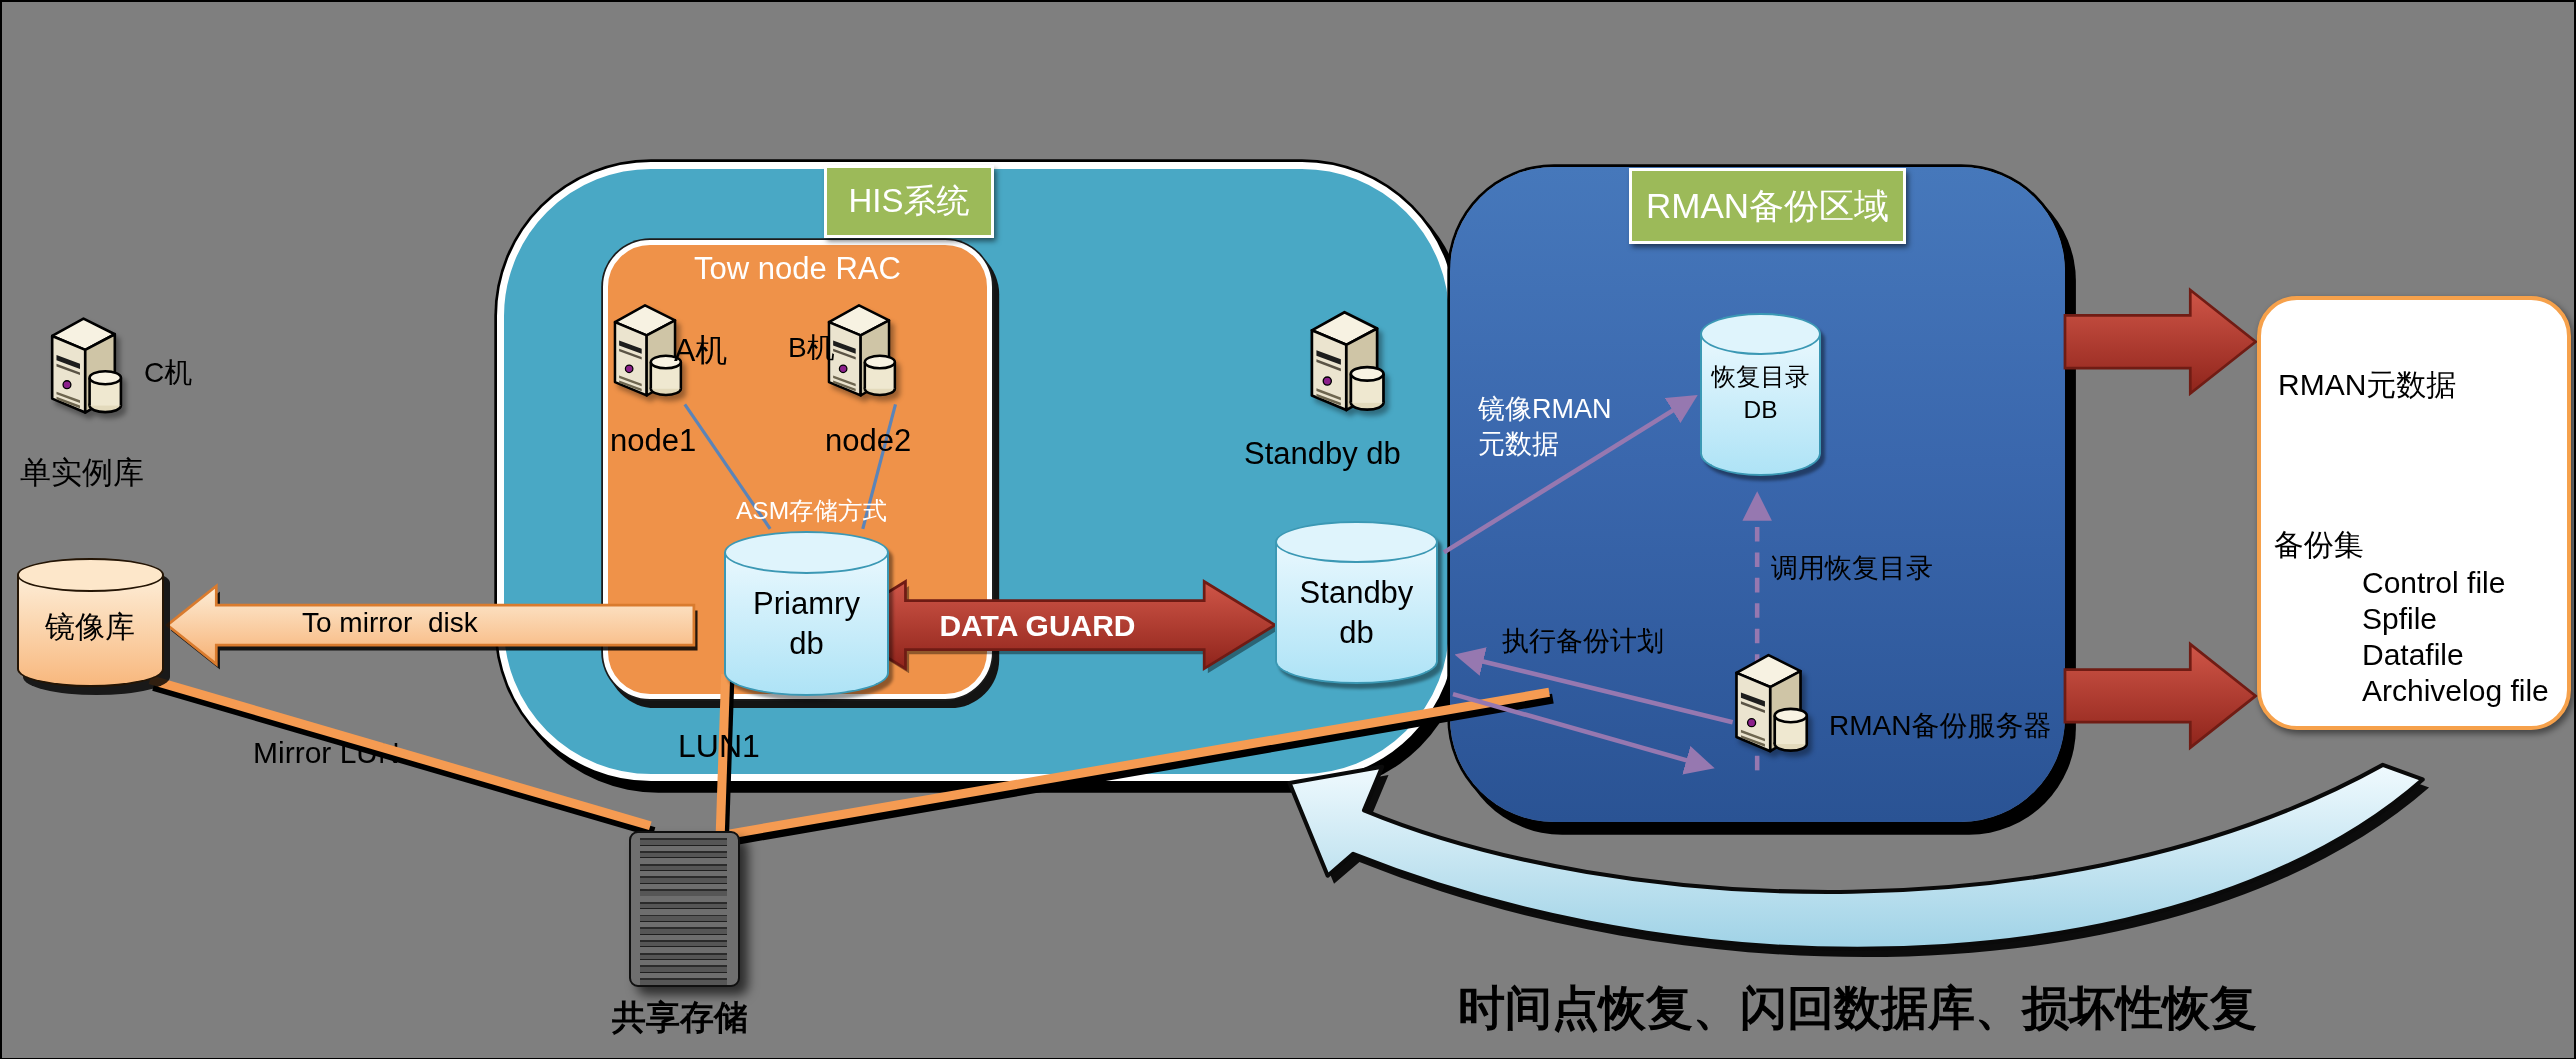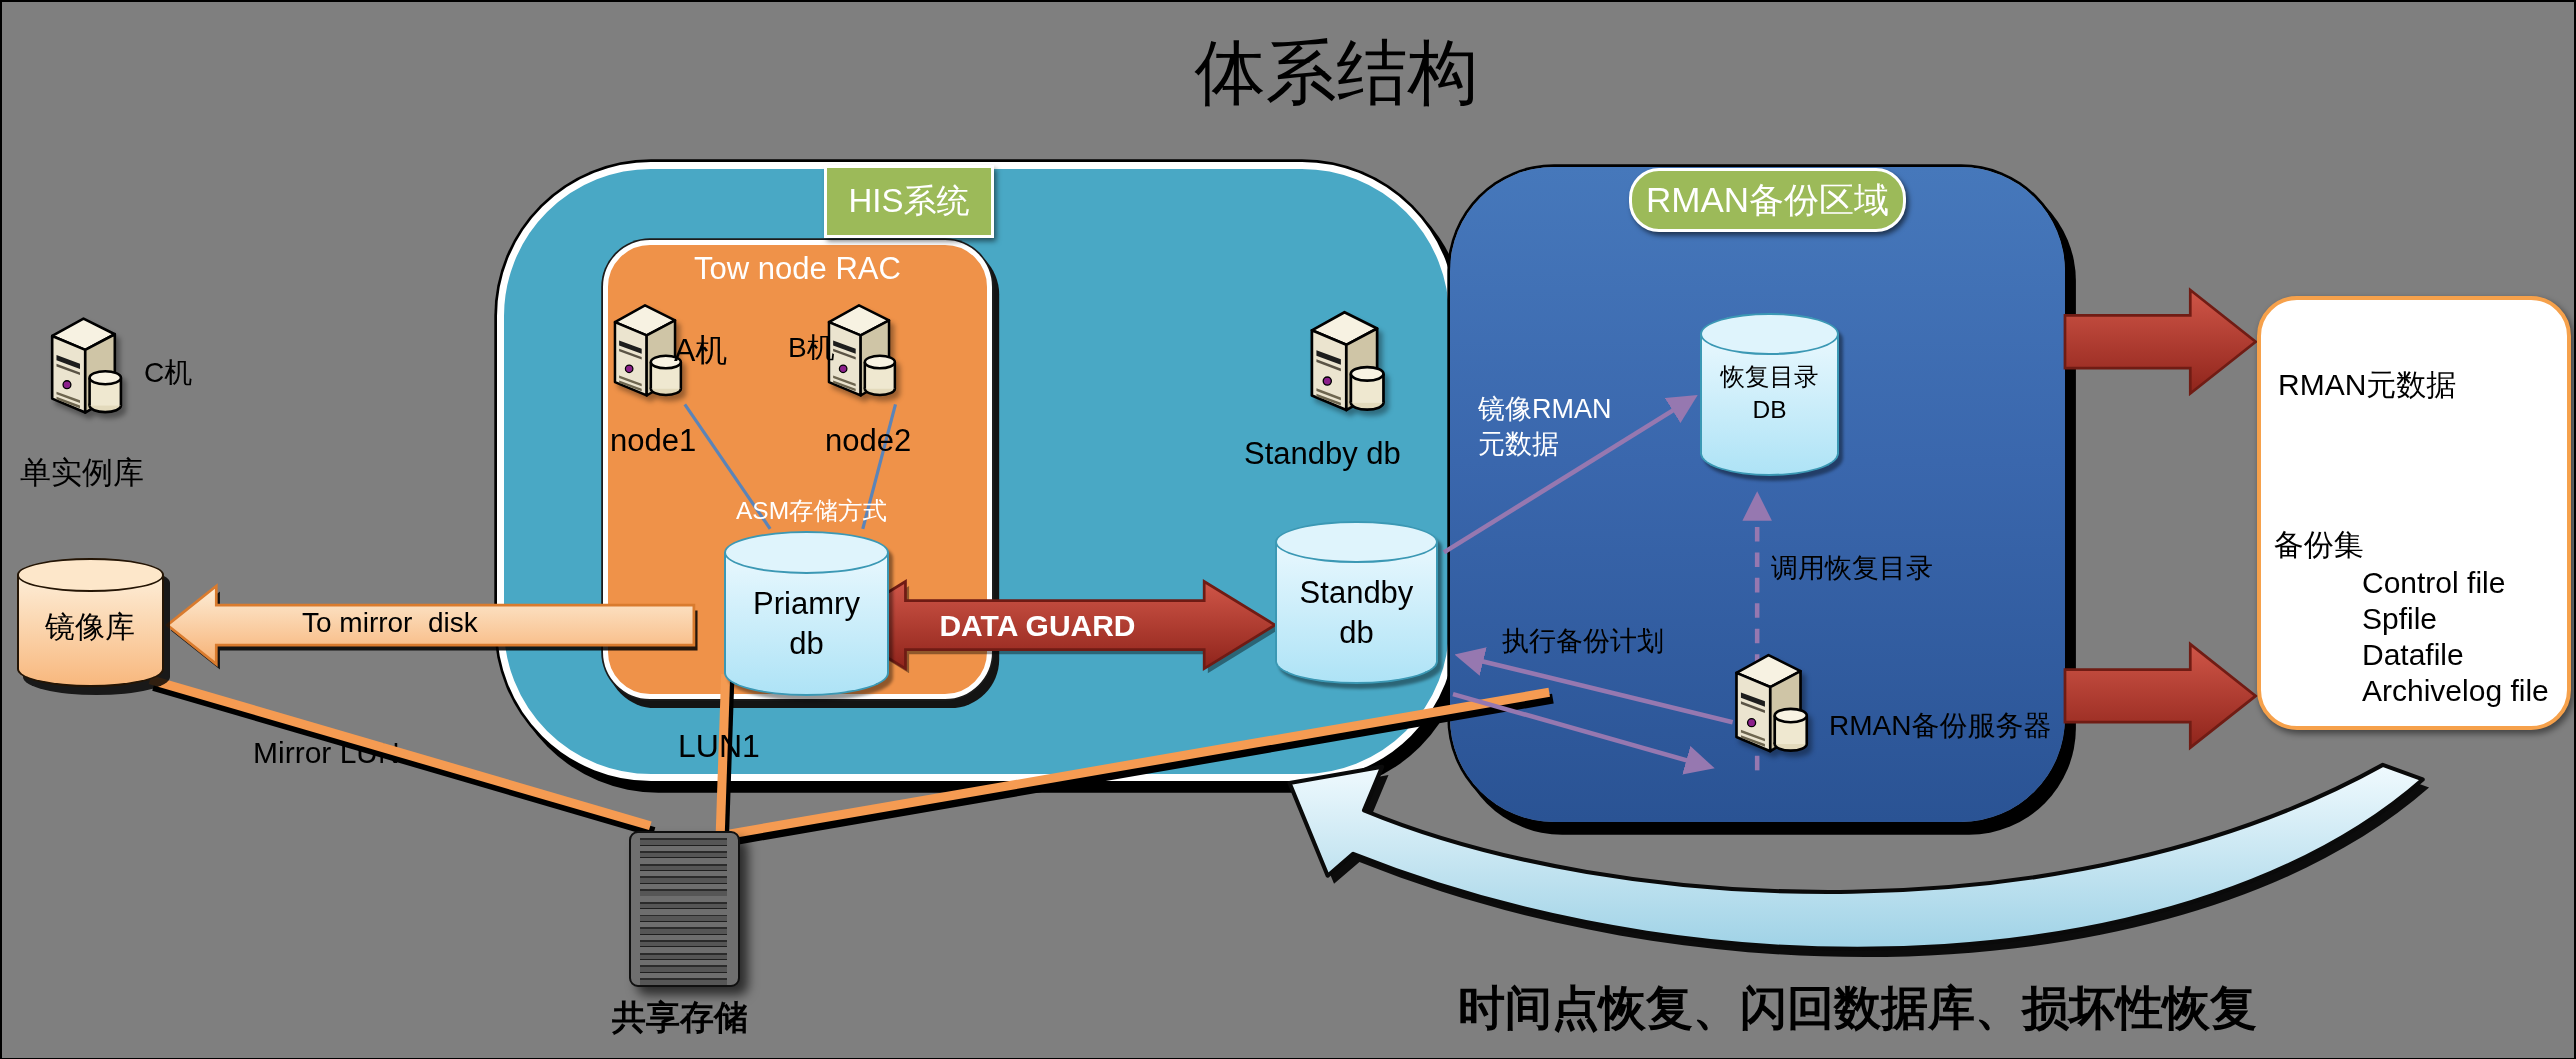--- a/index.html
+++ b/index.html
@@ -30,21 +30,21 @@
     left:1448px; top:165px; width:615px; height:655px; border-radius:104px;
     background:linear-gradient(180deg,#4678bb 0%,#3a67ad 45%,#2a5394 100%);
     box-sizing:border-box; box-shadow:0 0 0 2.7px #000, 8.2px 10px 0 2.7px #000; z-index:1;
   }
   .glabel{
     background:#9cba59; border:3.6px solid #fff; box-sizing:border-box;
     display:flex; align-items:center; justify-content:center;
     color:#fff; box-shadow:2.7px 3.6px 5.4px rgba(0,0,0,.55); z-index:3;
   }
   .glabel-his{left:822px; top:163px; width:170px; height:73px; font-size:33px;}
-  .glabel-rman{left:1627px; top:166px; width:277px; height:64px; font-size:35px;border-radius:30px;}
+  .glabel-rman{left:1627px; top:166px; width:277px; height:76px; font-size:35px;}
 
   .rac-title{left:601px; top:249px; width:389px; text-align:center; color:#fff; font-size:31px; z-index:3;}
 
   .white-panel{
     left:2255px; top:294px; width:314px; height:434px; border-radius:40px;
     background:#fff; border:4.5px solid #f6a14b; box-sizing:border-box;
     box-shadow:2.7px 3.6px 6.4px rgba(0,0,0,.45); z-index:3; font-size:30px;
   }
   .wp-meta{position:absolute; left:17px; top:65px;}
   .wp-bset{position:absolute; left:12.7px; top:225px;}
@@ -103,21 +103,20 @@
           <ellipse cx="75" cy="112" rx="18" ry="7.5" fill="#e3dabc" stroke="#000" stroke-width="3"></ellipse>
           <rect x="57" y="80" width="36" height="32" fill="#efe8d0"></rect>
           <line x1="57" y1="80" x2="57" y2="112" stroke="#000" stroke-width="3"></line>
           <line x1="93" y1="80" x2="93" y2="112" stroke="#000" stroke-width="3"></line>
           <ellipse cx="75" cy="80" rx="18" ry="7.5" fill="#f8f3e3" stroke="#000" stroke-width="3"></ellipse>
         </g>
       </symbol>
     </defs>
   </svg>
 
-  <div class="abs page-title">体系结构</div>
 
   <div class="abs box-his"></div>
   <div class="abs box-rac"></div>
   <div class="abs box-rman"></div>
 
   <svg class="overlay" width="2576" height="1060" viewBox="0 0 2837 1167">
     <defs>
       <linearGradient id="gradRed" x1="0" y1="0" x2="0" y2="1">
         <stop offset="0" stop-color="#d05648"></stop>
           <stop offset="1" stop-color="#8f241b"></stop>
@@ -214,21 +213,21 @@
   <div class="lbl" style="left:1242px;top:434px;font-size:31px">Standby db</div>
   <div class="cyl cyl-blue" style="left:1273px;top:519px;width:163px;height:163px">
     <div class="cyl-body"></div>
     <div class="cyl-topcap"></div>
     <div class="cyl-label" style="top:32%;font-size:31px">
       <div>Standby</div>
       <div>db</div>
     </div>
   </div>
 
-  <div class="cyl cyl-blue" style="left:1698px;top:311px;width:139px;height:163px">
+  <div class="cyl cyl-blue" style="left:1698px;top:311px;width:121px;height:163px">
     <div class="cyl-body"></div>
     <div class="cyl-topcap"></div>
     <div class="cyl-label" style="top:29%;font-size:24.5px;line-height:33px">
       <div>恢复目录</div>
       <div>DB</div>
     </div>
   </div>
 
   <div class="lbl white" style="left:1476px;top:390px;font-size:27px;line-height:35px">
     <div>镜像RMAN</div>

